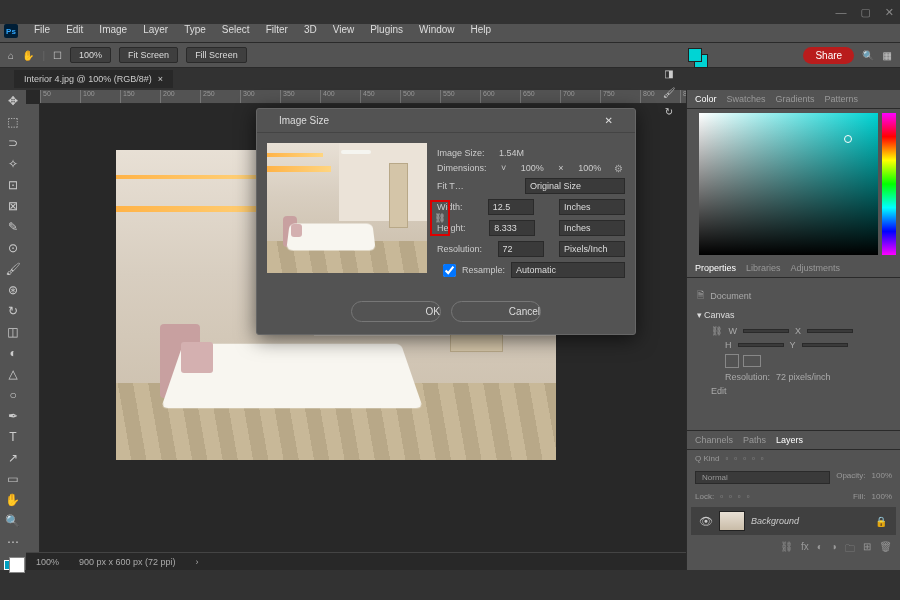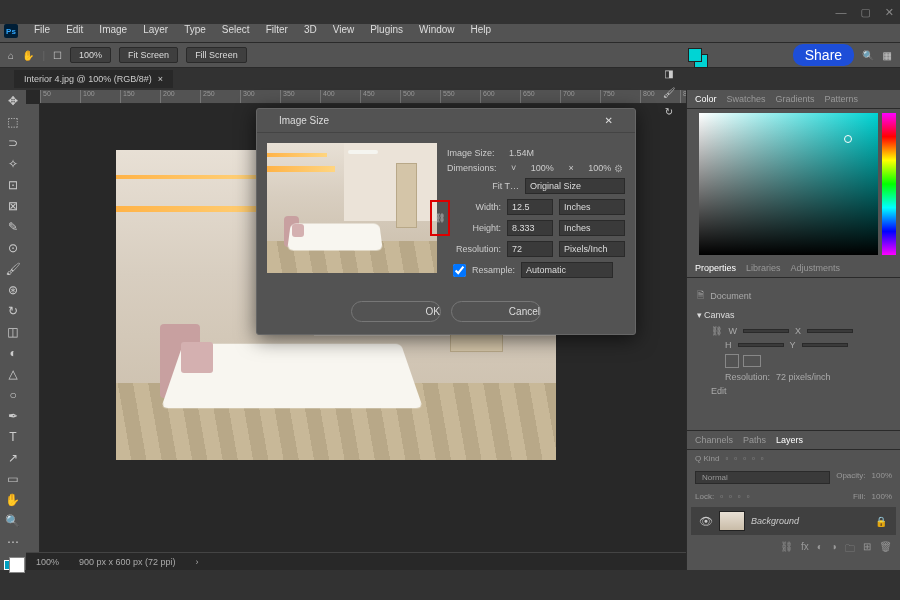--- a/index.html
+++ b/index.html
@@ -4,21 +4,21 @@
 <style>
 *{margin:0;padding:0;box-sizing:border-box;font-family:'Segoe UI',Tahoma,sans-serif;user-select:none}
 body{background:#323232;width:900px;height:600px;overflow:hidden;position:relative;color:#ccc;font-size:10px}
 .titlebar{height:24px;background:#323232;display:flex;align-items:center;justify-content:flex-end;padding:0 6px;gap:14px}
 .titlebar .win{color:#888;font-size:11px}
 .menubar{height:18px;background:#535353;display:flex;padding-left:4px;gap:16px;color:#ddd;font-size:10px}
 .menubar .ps{width:14px;height:14px;background:#001e36;color:#31a8ff;display:flex;align-items:center;justify-content:center;font-weight:bold;font-size:8px;border-radius:2px}
 .optbar{height:26px;background:#535353;border-top:1px solid #2a2a2a;border-bottom:1px solid #2a2a2a;display:flex;align-items:center;padding:0 8px;gap:8px}
 .optbar .ico{color:#ccc}
 .optbar .pill{background:#3f3f3f;border:1px solid #2a2a2a;padding:2px 8px;border-radius:2px;font-size:9px;color:#ddd}
-.share{background:#1d4ed8;color:#fff;padding:3px 12px;border-radius:10px;font-size:14px;margin-left:auto}
+.share{background:#b91c1c;color:#fff;padding:3px 12px;border-radius:10px;font-size:10px;margin-left:auto}
 .tabbar{height:22px;background:#323232;display:flex;align-items:center;padding-left:14px}
 .tabbar .tab{background:#282828;padding:4px 10px;font-size:9px;color:#ccc;display:flex;gap:6px;align-items:center}
 .main{display:flex;height:480px}
 .toolbar{width:26px;background:#535353;display:flex;flex-direction:column;align-items:center;padding-top:4px;gap:7px}
 .toolbar .t{width:18px;height:15px;color:#ccc;font-size:12px;display:flex;align-items:center;justify-content:center}
 .toolbar .swatch{width:18px;height:18px;background:#00a0c0;border:1px solid #fff;margin-top:4px;position:relative}
 .toolbar .swatch::after{content:'';position:absolute;right:-4px;bottom:-4px;width:14px;height:14px;background:#fff;border:1px solid #888}
 .canvas{flex:1;background:#282828;position:relative;overflow:hidden}
 .ruler-h{position:absolute;top:0;left:14px;right:0;height:14px;background:#535353;border-bottom:1px solid #2a2a2a;display:flex;font-size:7px;color:#999;align-items:flex-end;overflow:hidden}
 .ruler-h span{flex:0 0 40px;border-left:1px solid #777;padding-left:2px;height:100%}
@@ -57,21 +57,21 @@
 .layerrow .lock{margin-left:auto;color:#999}
 .layer-ctrl{display:flex;padding:4px 8px;gap:6px;font-size:8px;color:#999}
 .layer-ctrl .sel{background:#3a3a3a;padding:1px 6px;border:1px solid #2a2a2a;flex:1}
 .layer-foot{display:flex;justify-content:flex-end;gap:8px;padding:4px 8px;color:#999;font-size:10px}
 .iconcol{position:absolute;top:68px;right:218px;width:26px;display:flex;flex-direction:column;gap:8px;align-items:center;color:#ccc}
 .dialog{position:absolute;top:108px;left:256px;width:380px;background:#535353;border:1px solid #666;box-shadow:0 4px 20px rgba(0,0,0,.6);border-radius:3px}
 .dlg-title{display:flex;align-items:center;justify-content:space-between;padding:6px 22px;font-size:10px;color:#ddd;border-bottom:1px solid #444}
 .dlg-body{display:flex;padding:10px;gap:10px}
 .dlg-preview{width:170px;height:130px;position:relative;overflow:hidden}
 .dlg-form{flex:1;font-size:9px;color:#ccc}
-.dlg-form .r{display:flex;align-items:center;gap:6px;margin:5px 0;justify-content:flex-end}
+.dlg-form .r{display:flex;align-items:center;gap:6px;margin:5px 0;justify-content:space-between}
 .dlg-form .lbl{text-align:right}
 .dlg-form input[type=text]{background:#3a3a3a;border:1px solid #2a2a2a;color:#ddd;padding:2px 4px;width:46px;font-size:9px}
 .dlg-form .sel{background:#3a3a3a;border:1px solid #2a2a2a;color:#ddd;padding:2px 4px;width:66px;font-size:9px}
 .linkbox{position:absolute;left:173px;top:67px;width:20px;height:36px;border:2px solid #d00;display:flex;align-items:center;justify-content:center;color:#ccc;font-size:9px}
 .dlg-buttons{display:flex;justify-content:center;gap:10px;padding:8px 0 12px}
 .dlg-buttons .btn{width:90px;padding:4px 0;text-align:right;border:1px solid #777;border-radius:12px;font-size:10px;color:#ddd}
 .gear{position:absolute;top:30px;right:12px;color:#aaa}
 .eye{font-size:11px;color:#ccc}
 </style>
 </head>
@@ -342,21 +342,21 @@
           <span class="sel">Inches</span>
         </div>
       <div class="r">
           <span class="lbl">Resolution:</span>
           <input type="text" value="72" style="">
           <span class="sel">Pixels/Inch</span>
         </div>
       <div class="r" style="justify-content:flex-start;padding-left:6px">
           <input type="checkbox" checked="" style="">
           <span>Resample:</span>
-          <span class="sel" style="width:92px">Automatic</span>
+          <span class="sel" style="width:114px">Automatic</span>
         </div>
     </div>
   </div>
   <div class="dlg-buttons">
     <div class="btn">OK</div>
     <div class="btn">Cancel</div>
   </div>
 </div>
 
 </body></html>

